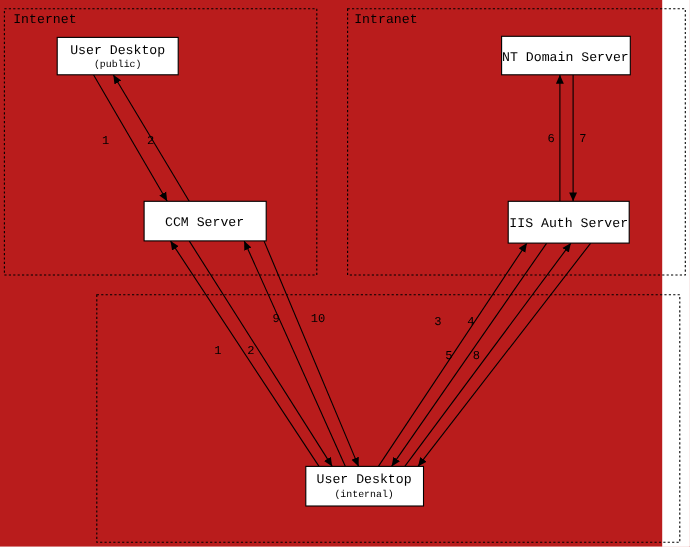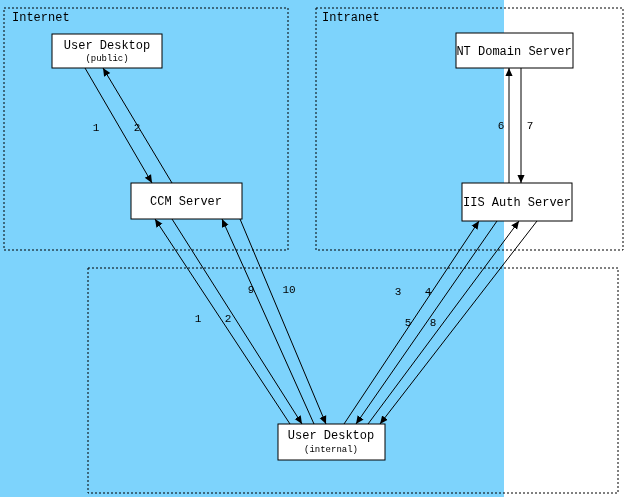--- a/index.html
+++ b/index.html
@@ -1,24 +1,24 @@
 <!DOCTYPE html>
 <html><head>
 <meta charset="utf-8">
 <style>
   html, body {
     margin: 0;
     padding: 0;
     background: #ffffff;
   }
   .canvas {
-    width: 504px;
+    width: 602px;
     height: 497px;
     position: relative;
-    background: #7dd3fc;
+    background: #b91c1c;
   }
   svg { display: block; }
   text {
     font-family: "Liberation Mono", "DejaVu Sans Mono", monospace;
     fill: #000000;
   }
   .zone-label  { font-size: 12px; }
   .node-title  { font-size: 12px; text-anchor: middle; }
   .node-sub    { font-size: 9px;  text-anchor: middle; }
   .num         { font-size: 11px; text-anchor: middle; }

